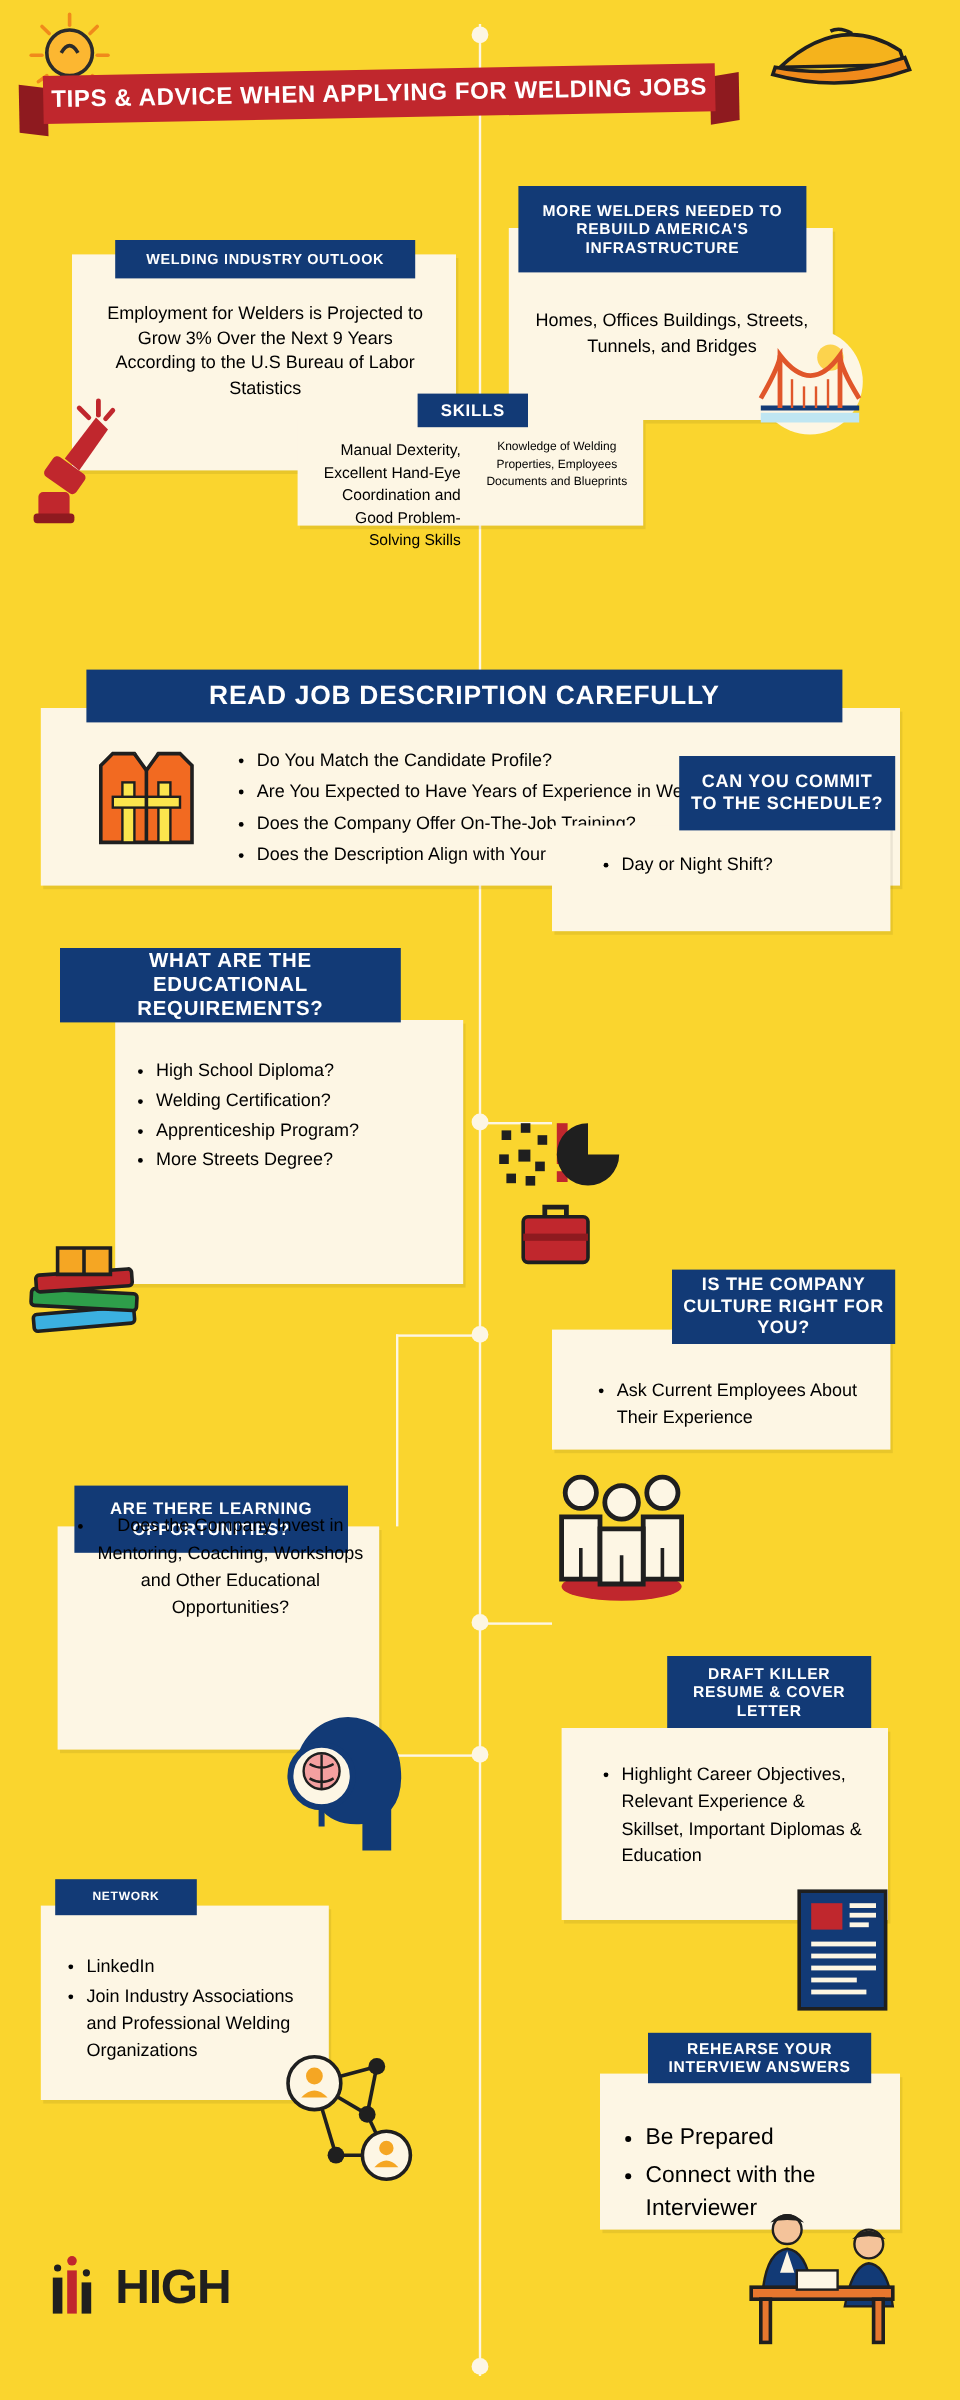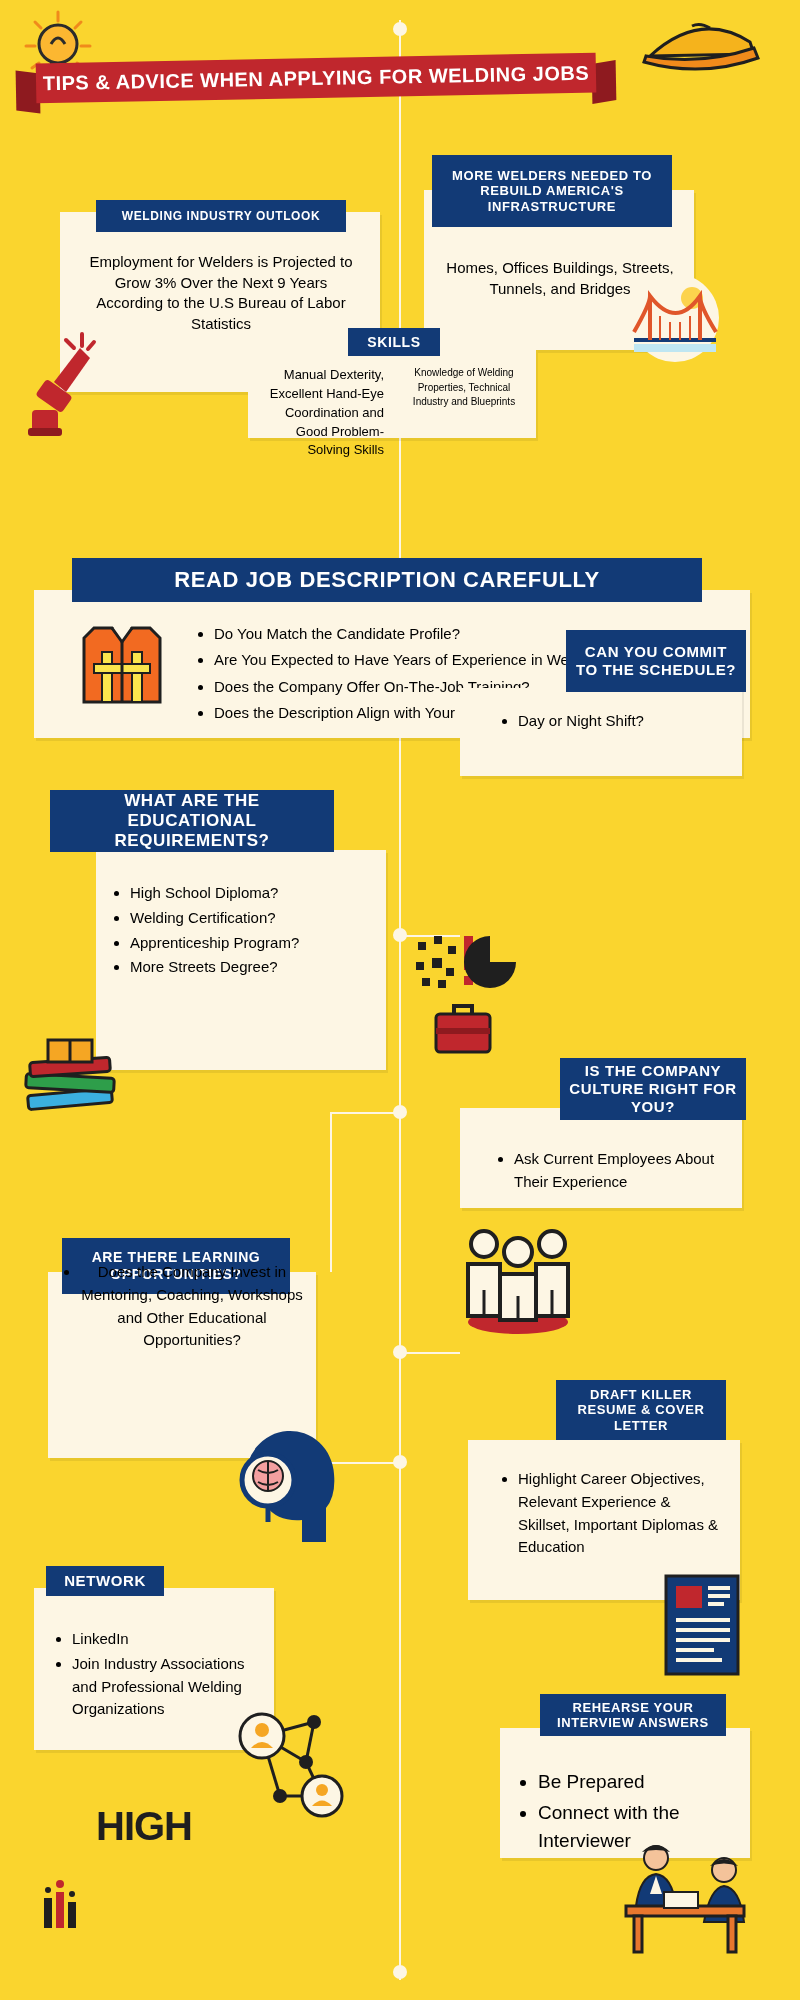--- a/index.html
+++ b/index.html
@@ -162,21 +162,21 @@
       <line x1="50" y1="70" x2="50" y2="52"></line>
       <line x1="60" y1="70" x2="60" y2="52"></line>
       <line x1="70" y1="70" x2="70" y2="46"></line>
     </g>
     <path d="M14 74 h82 v8 h-82 z" fill="#bfe6f2"></path>
   </svg>
 
   <div class="card" style="left:248px; top:350px; width:288px; height:88px;"></div>
   <div class="banner" style="left:348px; top:328px; width:92px; height:28px; font-size:14px;">SKILLS</div>
   <div class="txt body-text" style="left:256px; top:366px; width:128px; font-size:13px; line-height:1.45; text-align:right;">Manual Dexterity, Excellent Hand-Eye Coordination and Good Problem-Solving Skills</div>
-  <div class="txt body-text" style="left:400px; top:366px; width:128px; font-size:10px; line-height:1.45; text-align:center;">Knowledge of Welding Properties, Technical Industry and Blueprints</div>
+  <div class="txt body-text" style="left:400px; top:366px; width:128px; font-size:10px; line-height:1.45; text-align:center;">Knowledge of Welding Properties, Employees Documents and Blueprints</div>
 
   <div class="card" style="left:34px; top:590px; width:716px; height:148px; top:590px;"></div>
   <div class="banner" style="left:72px; top:558px; width:630px; height:44px; font-size:22px;">READ JOB DESCRIPTION CAREFULLY</div>
 
   <svg style="position:absolute;left:72px;top:618px;" width="100" height="96" viewBox="0 0 100 96">
     <path d="M22 10 h18 l10 12 l10 -12 h18 l10 10 v64 h-76 v-64 z" fill="#f26a21" stroke="#1f1f1f" stroke-width="3"></path>
     <path d="M40 10 L50 24 L60 10" fill="#fdf6e4" stroke="#1f1f1f" stroke-width="3"></path>
     <rect x="30" y="34" width="10" height="50" fill="#fbe54d" stroke="#1f1f1f" stroke-width="2"></rect>
     <rect x="60" y="34" width="10" height="50" fill="#fbe54d" stroke="#1f1f1f" stroke-width="2"></rect>
     <rect x="22" y="46" width="56" height="9" fill="#fbe54d" stroke="#1f1f1f" stroke-width="2"></rect>
@@ -296,21 +296,21 @@
       <rect x="50" y="32" width="16" height="4"></rect>
       <rect x="18" y="48" width="54" height="4"></rect>
       <rect x="18" y="58" width="54" height="4"></rect>
       <rect x="18" y="68" width="54" height="4"></rect>
       <rect x="18" y="78" width="38" height="4"></rect>
       <rect x="18" y="88" width="46" height="4"></rect>
     </g>
   </svg>
 
   <div class="card" style="left:34px; top:1588px; width:240px; height:162px;"></div>
-  <div class="banner" style="left:46px; top:1566px; width:118px; height:30px; font-size:15px;">NETWORK</div>
+  <div class="banner" style="left:46px; top:1566px; width:118px; height:30px; font-size:10px;">NETWORK</div>
   <div class="txt body-text" style="left:54px; top:1628px; width:208px; font-size:15px; line-height:1.52;">
     <ul>
       <li>LinkedIn</li>
       <li>Join Industry Associations and Professional Welding Organizations</li>
     </ul>
   </div>
 
   <svg style="position:absolute;left:222px;top:1700px;" width="130" height="130" viewBox="0 0 130 130">
     <g stroke="#1f1f1f" stroke-width="3" fill="none">
       <line x1="40" y1="36" x2="92" y2="22"></line>
@@ -355,15 +355,15 @@
   </svg>
 
   <svg style="position:absolute;left:40px;top:1880px;" width="50" height="54" viewBox="0 0 50 54">
     <rect x="4" y="18" width="8" height="30" fill="#1f1f1f"></rect>
     <rect x="16" y="12" width="8" height="36" fill="#c0272d"></rect>
     <rect x="28" y="22" width="8" height="26" fill="#1f1f1f"></rect>
     <circle cx="20" cy="4" r="4" fill="#c0272d"></circle>
     <circle cx="8" cy="10" r="3" fill="#1f1f1f"></circle>
     <circle cx="32" cy="14" r="3" fill="#1f1f1f"></circle>
   </svg>
-  <div class="txt" style="left:96px; top:1804px; font-size:40px; font-weight:bold; color:#1f1f1f; letter-spacing:-1px;">HIGH</div>
+  <div class="txt" style="left:96px; top:1884px; font-size:40px; font-weight:bold; color:#1f1f1f; letter-spacing:-1px;">HIGH</div>
 
 </div>
 
 </body></html>

